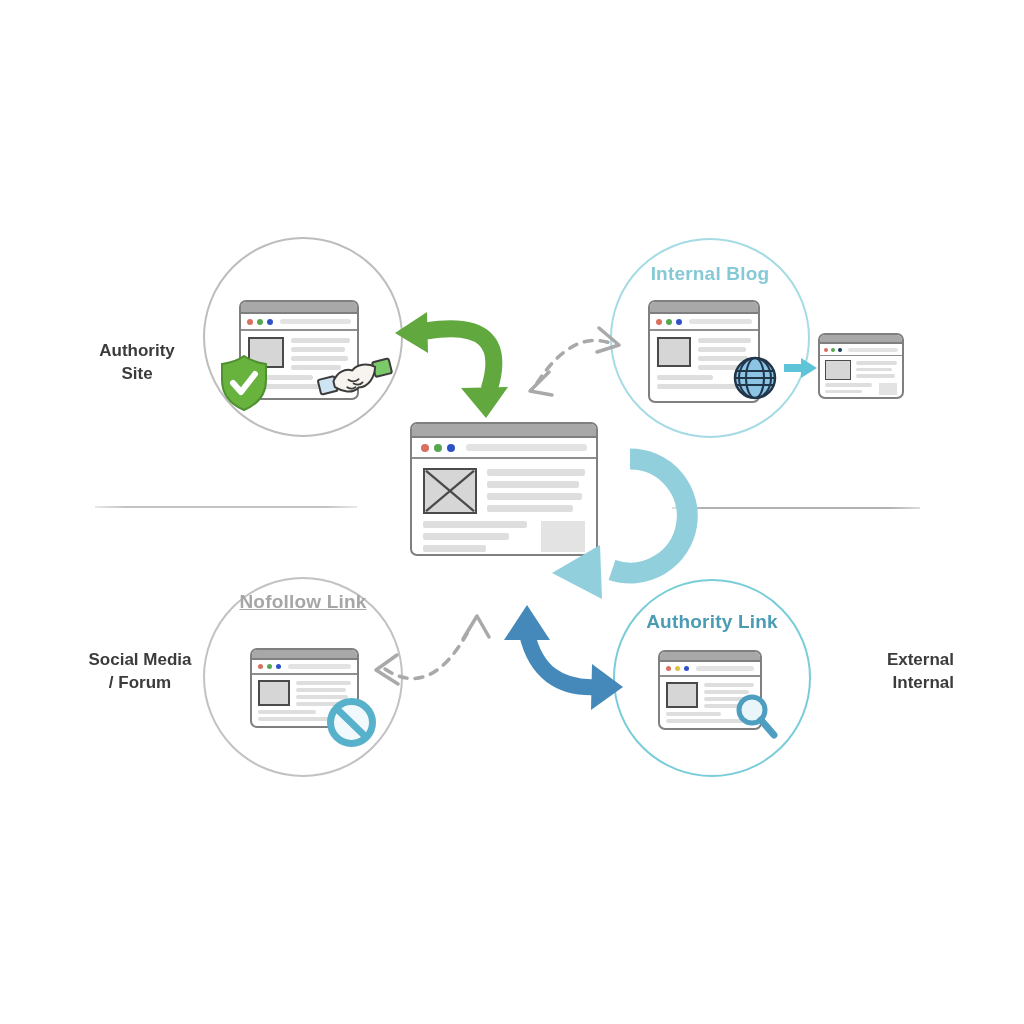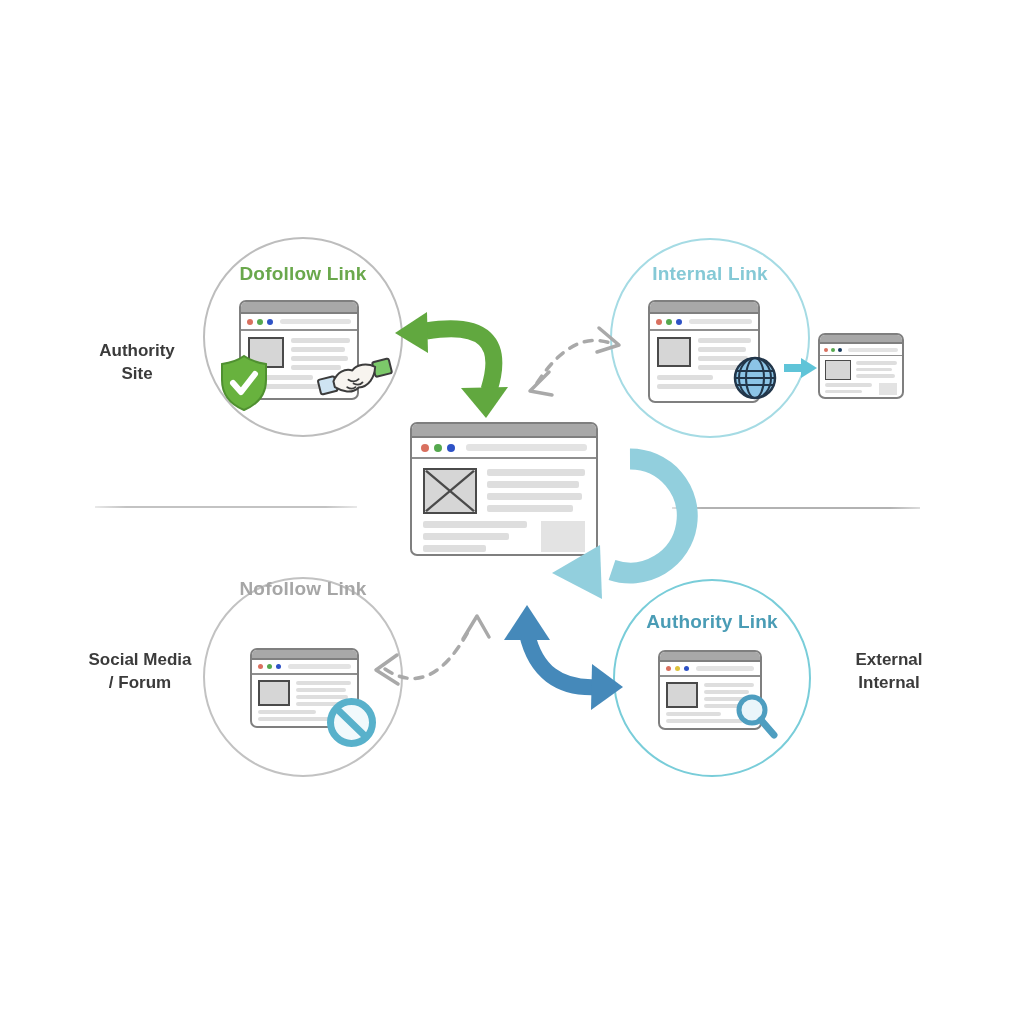--- a/index.html
+++ b/index.html
@@ -15,21 +15,21 @@
 
   
   .circle-title{position:absolute;text-align:center;font-size:19px;font-weight:700;letter-spacing:.2px;}
   .t-green{color:#6aa84c;}
   .t-teal-light{color:#85c9d6;}
   .t-gray{color:#a6a6a6;}
   .t-teal{color:#4a9cb5;}
 
   
   .side-label{position:absolute;color:#3b3b3b;font-size:17px;font-weight:700;line-height:23px;text-align:center;}
-  .side-label.left-align{text-align:center;}
+  .side-label.left-align{text-align:right;}
   .blog-label{position:absolute;color:#2e2e2e;font-size:21px;font-weight:700;text-align:center;}
 
   
   .browser{position:absolute;background:#fff;border:2px solid #7f7f7f;border-radius:7px;
            box-sizing:border-box;display:flex;flex-direction:column;overflow:hidden;}
   .b-header{flex:none;height:10px;background:#a8a8a8;border-bottom:2px solid #7f7f7f;}
   .b-toolbar{flex:none;height:15px;display:flex;align-items:center;gap:4px;padding:0 6px;
              border-bottom:2px solid #8f8f8f;background:#fff;}
   .dot{flex:none;width:6px;height:6px;border-radius:50%;}
   .dot-r{background:#d9705f;} .dot-g{background:#55a84e;} .dot-b{background:#2e52c6;}
@@ -76,23 +76,22 @@
 <div id="canvas">
 
   <div class="divider" style="left:95px;top:506px;width:262px;background:linear-gradient(90deg,#e9e9e9,#c3c3c3 12%,#c3c3c3 88%,#e9e9e9);"></div>
   <div class="divider" style="left:672px;top:507px;width:248px;background:linear-gradient(90deg,#e0e0e0,#b2b2b2 12%,#b2b2b2 88%,#dcdcdc);"></div>
 
   <div class="big-circle ring-gray" style="left:203px;top:237px;width:200px;height:200px;"></div>
   <div class="big-circle ring-teal-light" style="left:610px;top:238px;width:200px;height:200px;"></div>
   <div class="big-circle ring-gray2" style="left:203px;top:577px;width:200px;height:200px;"></div>
   <div class="big-circle ring-teal" style="left:613px;top:579px;width:198px;height:198px;"></div>
 
-  <div class="circle-title t-green" style="left:203px;top:263px;width:200px;">Dofollow Link</div>
-  <div class="circle-title t-teal-light" style="left:610px;top:263px;width:200px;">Internal Link</div>
-  <div class="circle-title t-gray" style="left:203px;top:578px;width:200px;">Nofollow Link</div>
+  <div class="circle-title t-teal-light" style="left:610px;top:263px;width:200px;">Internal Blog</div>
+  <div class="circle-title t-gray" style="left:203px;top:591px;width:200px;text-decoration:underline;">Nofollow Link</div>
   <div class="circle-title t-teal" style="left:613px;top:611px;width:198px;">Authority Link</div>
 
   <div class="side-label" style="left:60px;top:648px;width:160px;">
     <div>Social Media</div>
     <div>/ Forum</div>
   </div>
   <div class="side-label" style="left:62px;top:339px;width:150px;">
     <div>Authority</div>
     <div>Site</div>
   </div>

